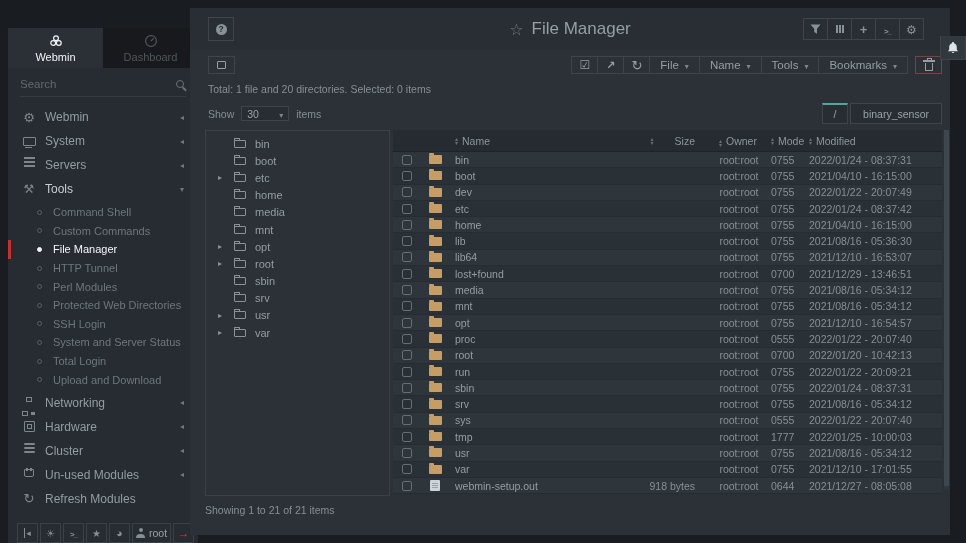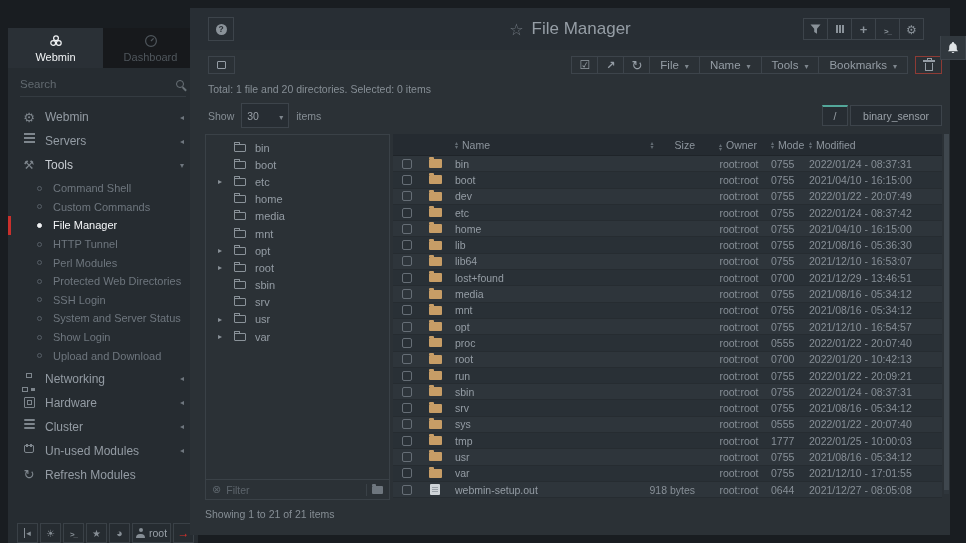--- a/index.html
+++ b/index.html
@@ -106,21 +106,21 @@
   .i-selectall::before { content:"\2611"; font-size:12px; }
   .i-export::before { content:"\2197"; font-size:11px; font-weight:bold; }
   .i-refresh::before { content:"\21BB"; font-size:13px; }
   .tbtn.danger { border-color:#8e3b35; margin-left:7px; width:27px; }
   .i-trash { position:relative; width:8px; height:8px; border:1px solid #959da5; border-top:none; border-radius:0 0 1px 1px; margin-top:4px; }
   .i-trash::before { content:""; position:absolute; top:-3px; left:-3px; width:12px; height:1.5px; background:#959da5; }
   .i-trash::after { content:""; position:absolute; top:-5px; left:1.5px; width:3px; height:2px; border:1px solid #959da5; border-bottom:none; }
 
   .status-line { margin:9px 18px 0 18px; color:#868e95; font-size:10.5px; }
   .controls-row { display:flex; align-items:center; margin:8px 8px 6px 18px; color:#868e95; font-size:10.5px; }
-  .show-select { width:48px; height:25px; border:1px solid #3d444b; background:#272d33; margin:0 7px; display:flex; align-items:center; padding:0 5px; color:#9aa1a8; cursor:pointer; }
+  .show-select { width:48px; height:15px; border:1px solid #3d444b; background:#272d33; margin:0 7px; display:flex; align-items:center; padding:0 5px; color:#9aa1a8; cursor:pointer; }
   .show-select .caret { margin-left:auto; }
   .crumbs { margin-left:auto; display:flex; }
   .crumb { height:21px; border:1px solid #3d444b; background:#272d33; color:#9aa1a8; font-size:10.5px; display:flex; align-items:center; justify-content:center; cursor:pointer; font-family:inherit; }
   .crumb-root { width:26px; border-top:2px solid #53a79a; }
   .crumb-cur { padding:0 12px; margin-left:2px; }
 
   .fm-body { display:flex; margin:0 8px 0 15px; height:366px; }
   .tree-panel { width:185px; border:1px solid #3a4147; display:flex; flex-direction:column; flex:none; }
   .tree { flex:1; padding-top:4px; overflow:hidden; }
   .tree-item { height:17.2px; display:flex; align-items:center; color:#949ca4; font-size:11px; cursor:pointer; }
@@ -200,20 +200,25 @@
       <span class="i-mag"></span>
     </div>
 
     <nav class="menu">
       <div class="cat">
         <span class="cicon ci-gear"></span>
         <span class="clabel">Webmin</span>
         <span class="chev chev-left"></span>
       </div>
       <div class="cat">
+        <span class="cicon ci-monitor"></span>
+        <span class="clabel">System</span>
+        <span class="chev chev-left"></span>
+      </div>
+      <div class="cat">
         <span class="cicon ci-servers"></span>
         <span class="clabel">Servers</span>
         <span class="chev chev-left"></span>
       </div>
       <div class="cat open">
         <span class="cicon ci-tools"></span>
         <span class="clabel">Tools</span>
         <span class="chev chev-down"></span>
       </div>
 
@@ -254,21 +259,21 @@
             <span class="sublabel">SSH Login</span>
           </div>
 
           <div class="subitem">
             <span class="bullet"></span>
             <span class="sublabel">System and Server Status</span>
           </div>
 
           <div class="subitem">
             <span class="bullet"></span>
-            <span class="sublabel">Show Login</span>
+            <span class="sublabel">Total Login</span>
           </div>
 
           <div class="subitem">
             <span class="bullet"></span>
             <span class="sublabel">Upload and Download</span>
           </div>
         </div>
 
       <div class="cat">
         <span class="cicon ci-network"></span>
@@ -480,26 +485,20 @@
               <span class="tfolder"></span>
               <span>usr</span>
             </div>
 
             <div class="tree-item">
               <span class="tri show"></span>
               <span class="tfolder"></span>
               <span>var</span>
             </div>
           </div>
-        <div class="tree-filter">
-          <span class="i-clear"></span>
-          <input placeholder="Filter" style="">
-          <span class="tf-sep"></span>
-          <span class="tfolder2"></span>
-        </div>
       </div>
 
       <div class="table-wrap">
         <div class="thead">
           <span></span>
           <span></span>
           <span class="hc hc-name">
               <span class="sort"></span>
               <span>Name</span>
             </span>

